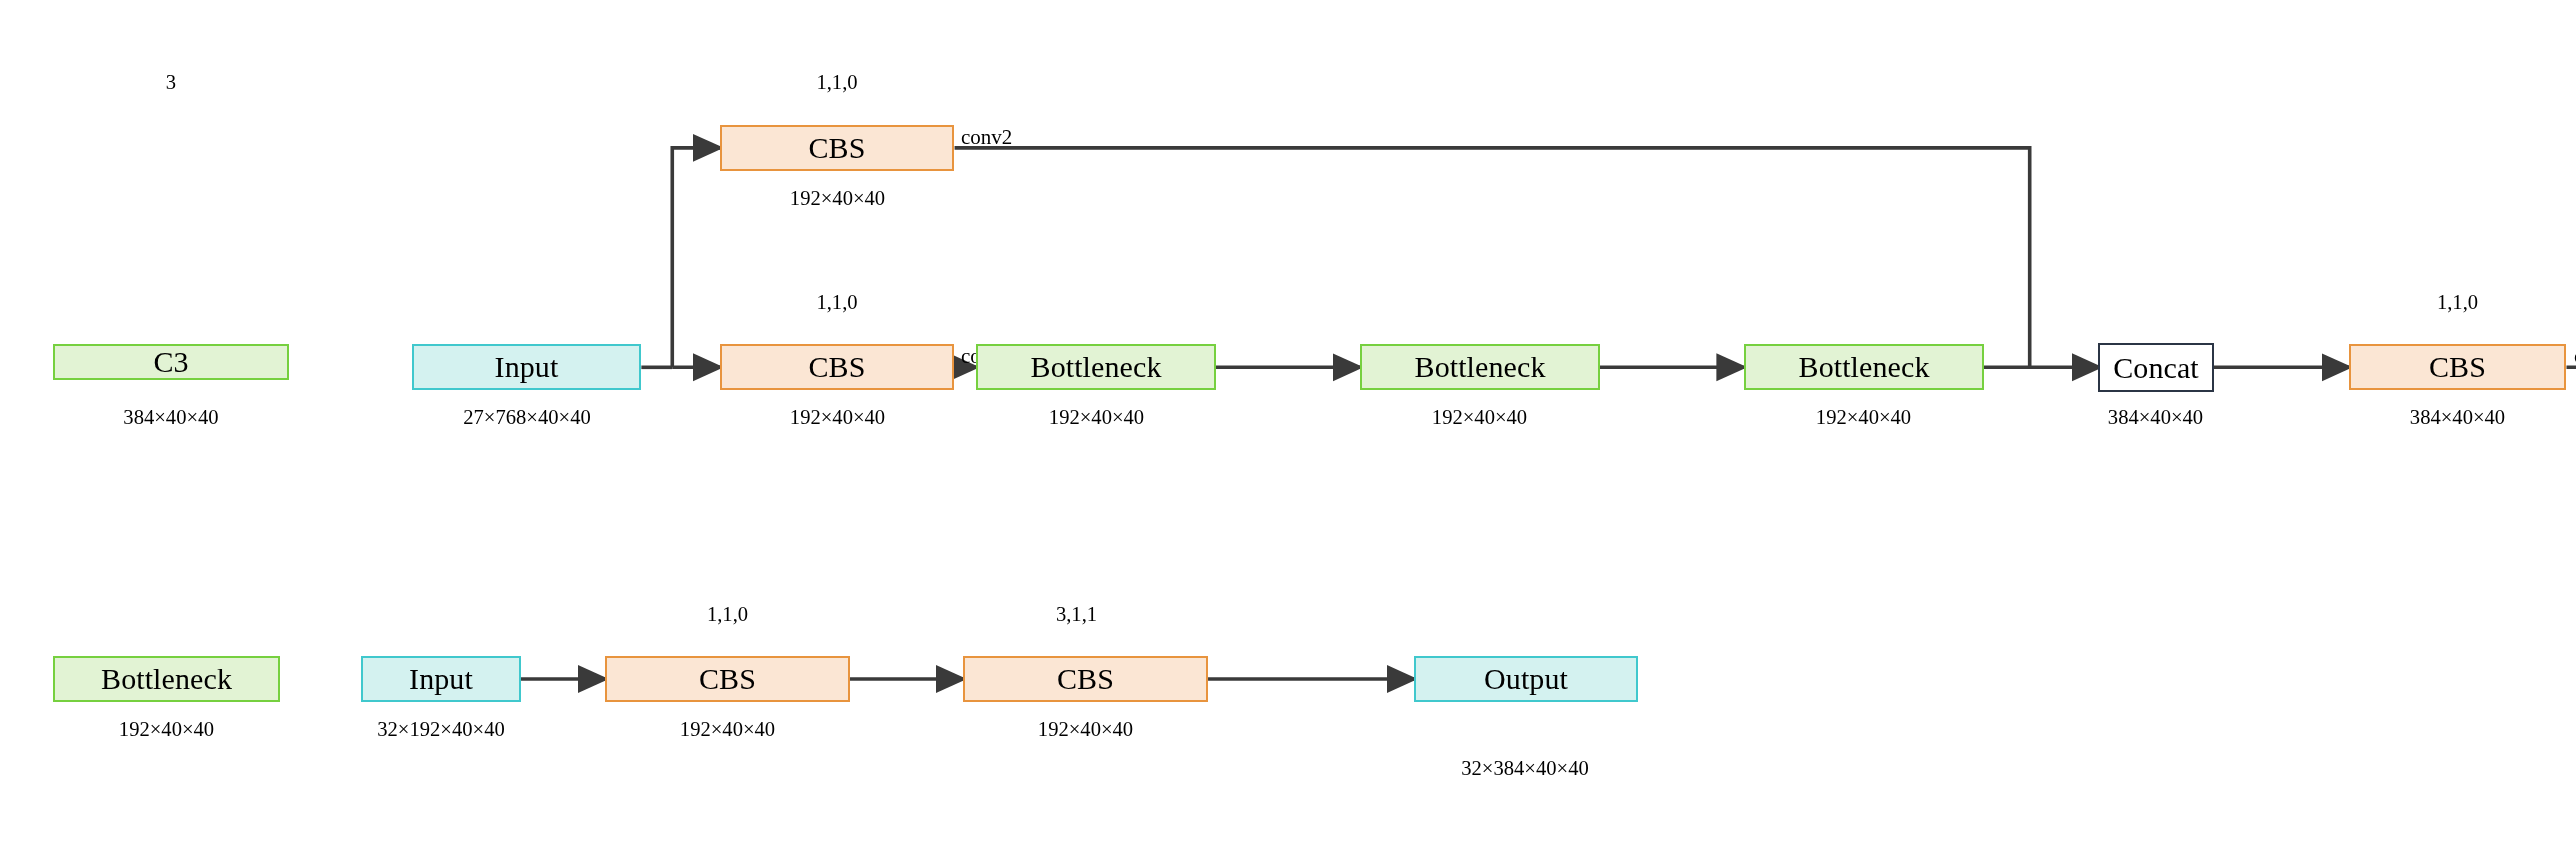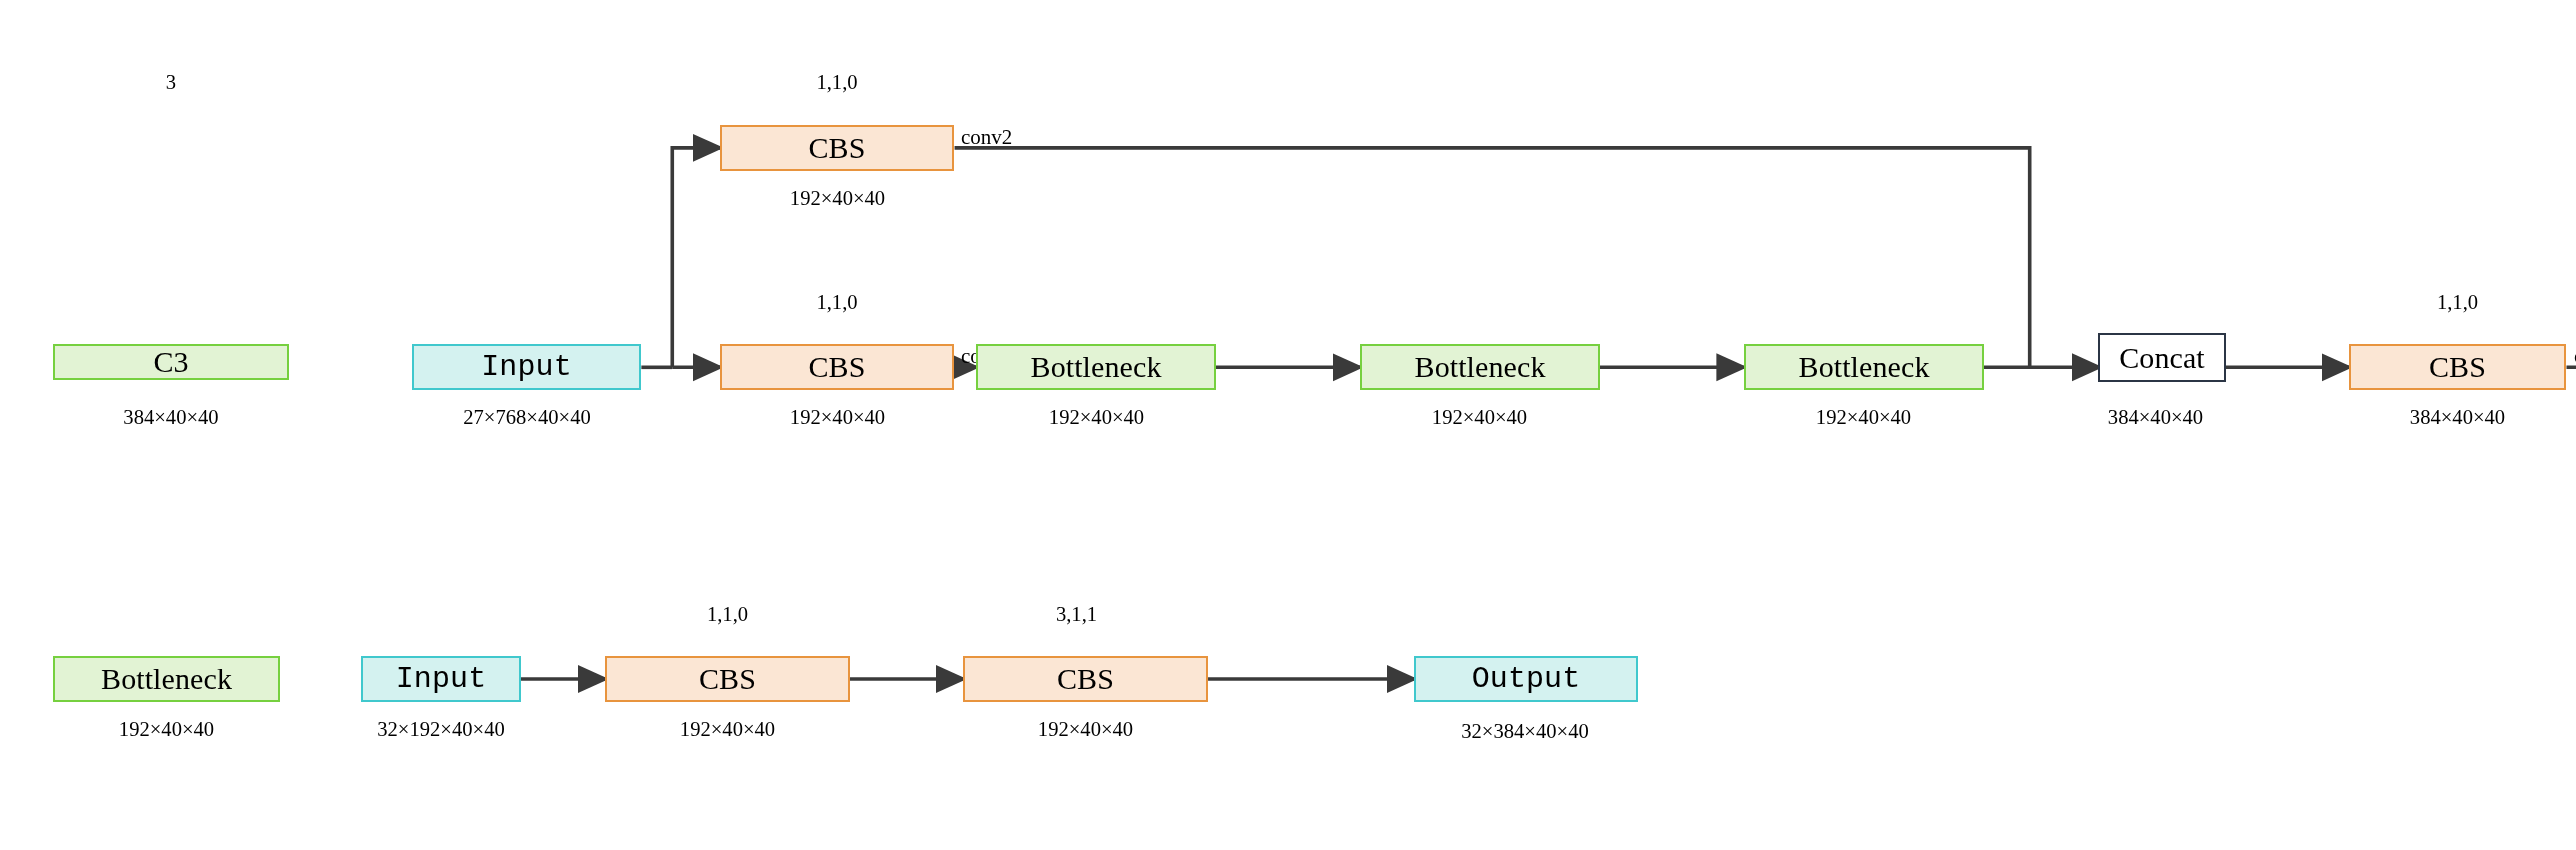--- a/index.html
+++ b/index.html
@@ -11,21 +11,21 @@
   #canvas{position:absolute;left:0;top:0;width:3060px;height:850px;}
   svg.wires{position:absolute;left:0;top:0;width:3060px;height:850px;pointer-events:none;}
 
   .node{
     position:absolute;box-sizing:border-box;
     display:flex;align-items:center;justify-content:center;
     font-size:30px;line-height:1;
     letter-spacing:0.1px;
   }
   .node.green{background:#e2f3d4;border:2.6px solid #76d03f;}
-  .node.cyan {background:#d4f2f0;border:2.6px solid #40c8cd;font-family:Liberation Mono, monospace;}
+  .node.cyan {background:#d4f2f0;border:2.6px solid #40c8cd;}
   .node.orange{background:#fbe6d4;border:2.6px solid #e8943e;}
   .node.plain {background:#ffffff;border:2.6px solid #2b3545;}
 
   .cap{
     position:absolute;text-align:center;font-size:20.6px;white-space:nowrap;
     line-height:1;
   }
   .cap.below{}
   .cap.above{}
   .edge-tag{
@@ -105,21 +105,21 @@
   <div class="node green" style="left:1360px;top:344px;width:240px;height:46px;">
     <span>Bottleneck</span>
   </div>
   <div class="cap below" style="left:1334px;top:407px;width:291px;">192×40×40</div>
 
   <div class="node green" style="left:1744px;top:344px;width:240px;height:46px;">
     <span>Bottleneck</span>
   </div>
   <div class="cap below" style="left:1718px;top:407px;width:291px;">192×40×40</div>
 
-  <div class="node plain" style="left:2098px;top:333px;width:128px;height:49px;">
+  <div class="node plain" style="left:2098px;top:343px;width:116px;height:49px;">
     <span>Concat</span>
   </div>
   <div class="cap below" style="left:2010px;top:407px;width:291px;">384×40×40</div>
 
   <div class="cap above" style="left:2349px;top:292px;width:217px;">1,1,0</div>
   <div class="node orange" style="left:2349px;top:344px;width:217px;height:46px;">
     <span>CBS</span>
   </div>
   <div class="edge-tag" style="left:2574px;top:346px;">conv3</div>
   <div class="cap below" style="left:2312px;top:407px;width:291px;">384×40×40</div>
@@ -142,16 +142,16 @@
 
   <div class="cap above" style="left:954px;top:604px;width:245px;">3,1,1</div>
   <div class="node orange" style="left:963px;top:656px;width:245px;height:46px;">
     <span>CBS</span>
   </div>
   <div class="cap below" style="left:940px;top:719px;width:291px;">192×40×40</div>
 
   <div class="node cyan" style="left:1414px;top:656px;width:224px;height:46px;">
     <span>Output</span>
   </div>
-  <div class="cap below" style="left:1350px;top:721px;width:350px;">32×384×40×40</div>
+  <div class="cap below" style="left:1350px;top:758px;width:350px;">32×384×40×40</div>
 
 </div>
 
 
 </body></html>

